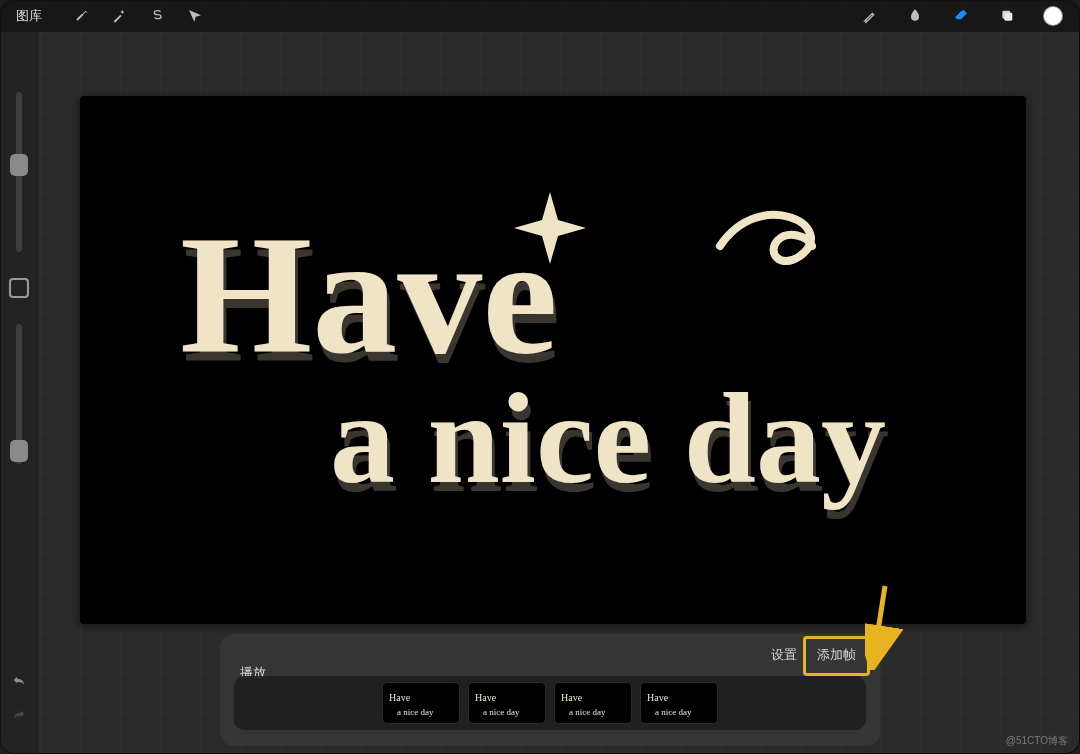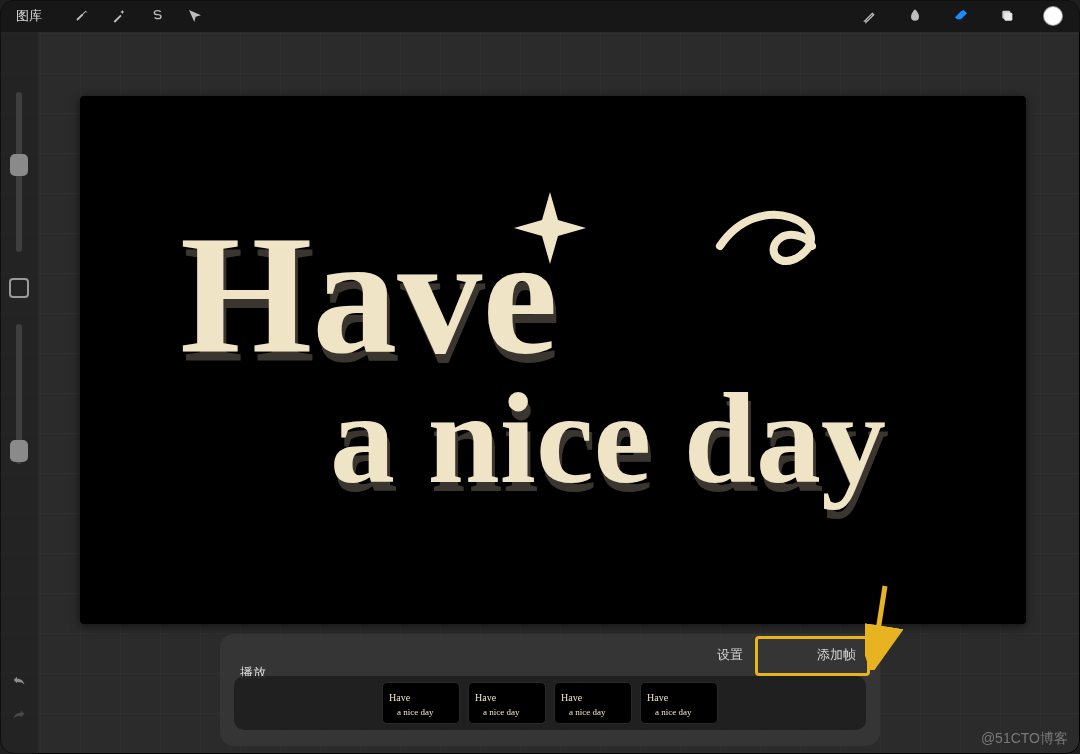--- a/index.html
+++ b/index.html
@@ -45,34 +45,34 @@
   .rail-undo svg{width:16px;height:16px;fill:#8e8e8e;}
 
   
   .canvas-wrap{position:absolute;left:80px;top:96px;right:54px;height:528px;background:#000;border-radius:4px;overflow:hidden;z-index:2;box-shadow:0 2px 10px rgba(0,0,0,.6);}
   .canvas-inner{position:absolute;inset:0;}
 
   
   .timeline{position:absolute;left:220px;right:200px;bottom:8px;height:94px;background:rgba(54,54,54,.96);border-radius:14px;padding:8px 14px 10px;z-index:12;display:flex;flex-direction:column;}
   .tl-head{display:flex;align-items:center;justify-content:space-between;height:26px;font-size:13px;color:#ddd;}
   .tl-head .left-lbl{padding:4px 6px;margin-top:36px;}
-  .tl-head .right-controls{display:flex;gap:6px;align-items:center;}
+  .tl-head .right-controls{display:flex;gap:0;align-items:center;}
   .tl-head .btn{padding:6px 10px;color:#d6d6d6;font-size:13px;cursor:pointer;border-radius:6px;}
-  .addframe-wrap{position:relative;padding-left:48px;}
+  .addframe-wrap{position:relative;}
   .addframe-highlight{position:absolute;left:-4px;top:-4px;right:-4px;bottom:-6px;border:3px solid #e8b321;border-radius:4px;pointer-events:none;}
   .tl-frames{display:flex;gap:8px;margin:8px auto 0;justify-content:center;background:rgba(30,30,30,.9);border-radius:10px;padding:6px 8px;width:100%;box-sizing:border-box;}
   .frame-thumb{width:76px;height:40px;background:#000;border-radius:5px;position:relative;overflow:hidden;border:1px solid #2a2a2a;}
   .frame-thumb svg{position:absolute;inset:0;}
 
   
   .annot-arrow{position:absolute;z-index:14;left:865px;top:580px;width:60px;height:90px;}
   .annot-arrow svg{width:100%;height:100%;}
 
   
-  .watermark{position:absolute;right:12px;bottom:6px;font-size:14px;color:#7a7a7a;z-index:50;}
+  .watermark{position:absolute;right:12px;bottom:6px;font-size:10px;color:#7a7a7a;z-index:50;}
 
   .ni{pointer-events:none;}
 </style>
 </head>
 <body>
 <div class="app">
 
   <div class="titlebar">
     <div class="tb-label">图库</div>
     <div class="tb-icon">

